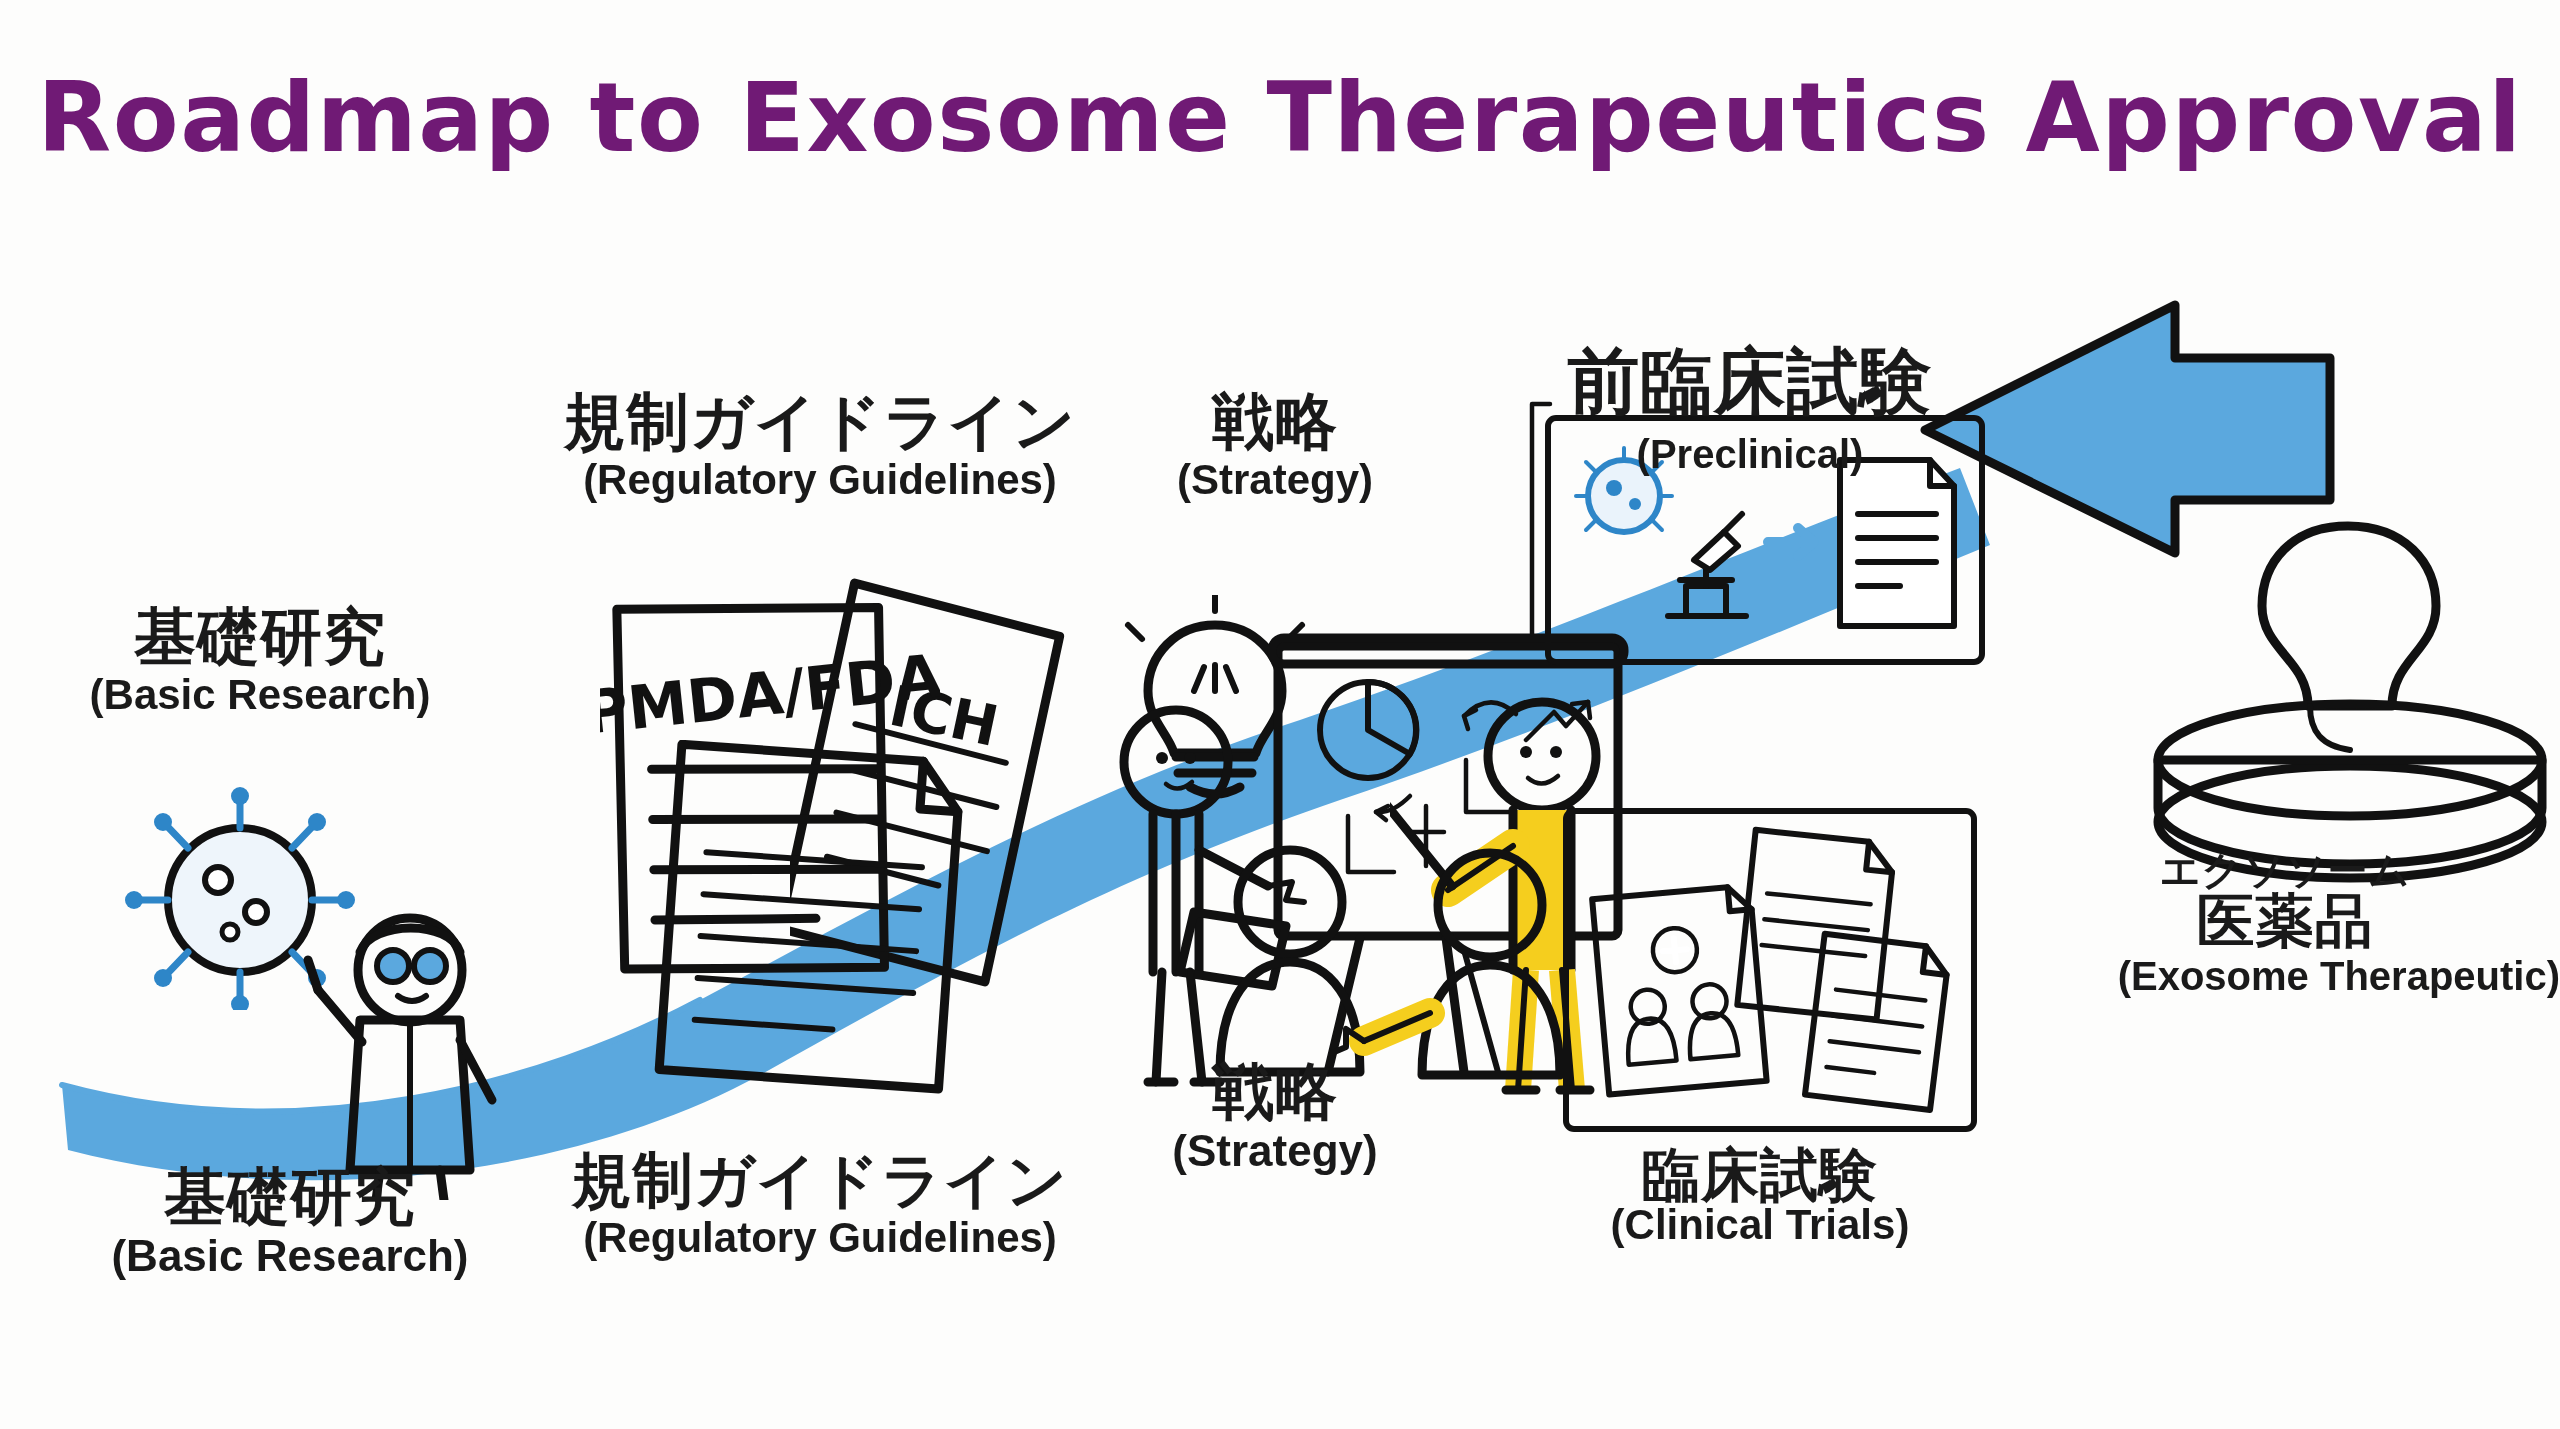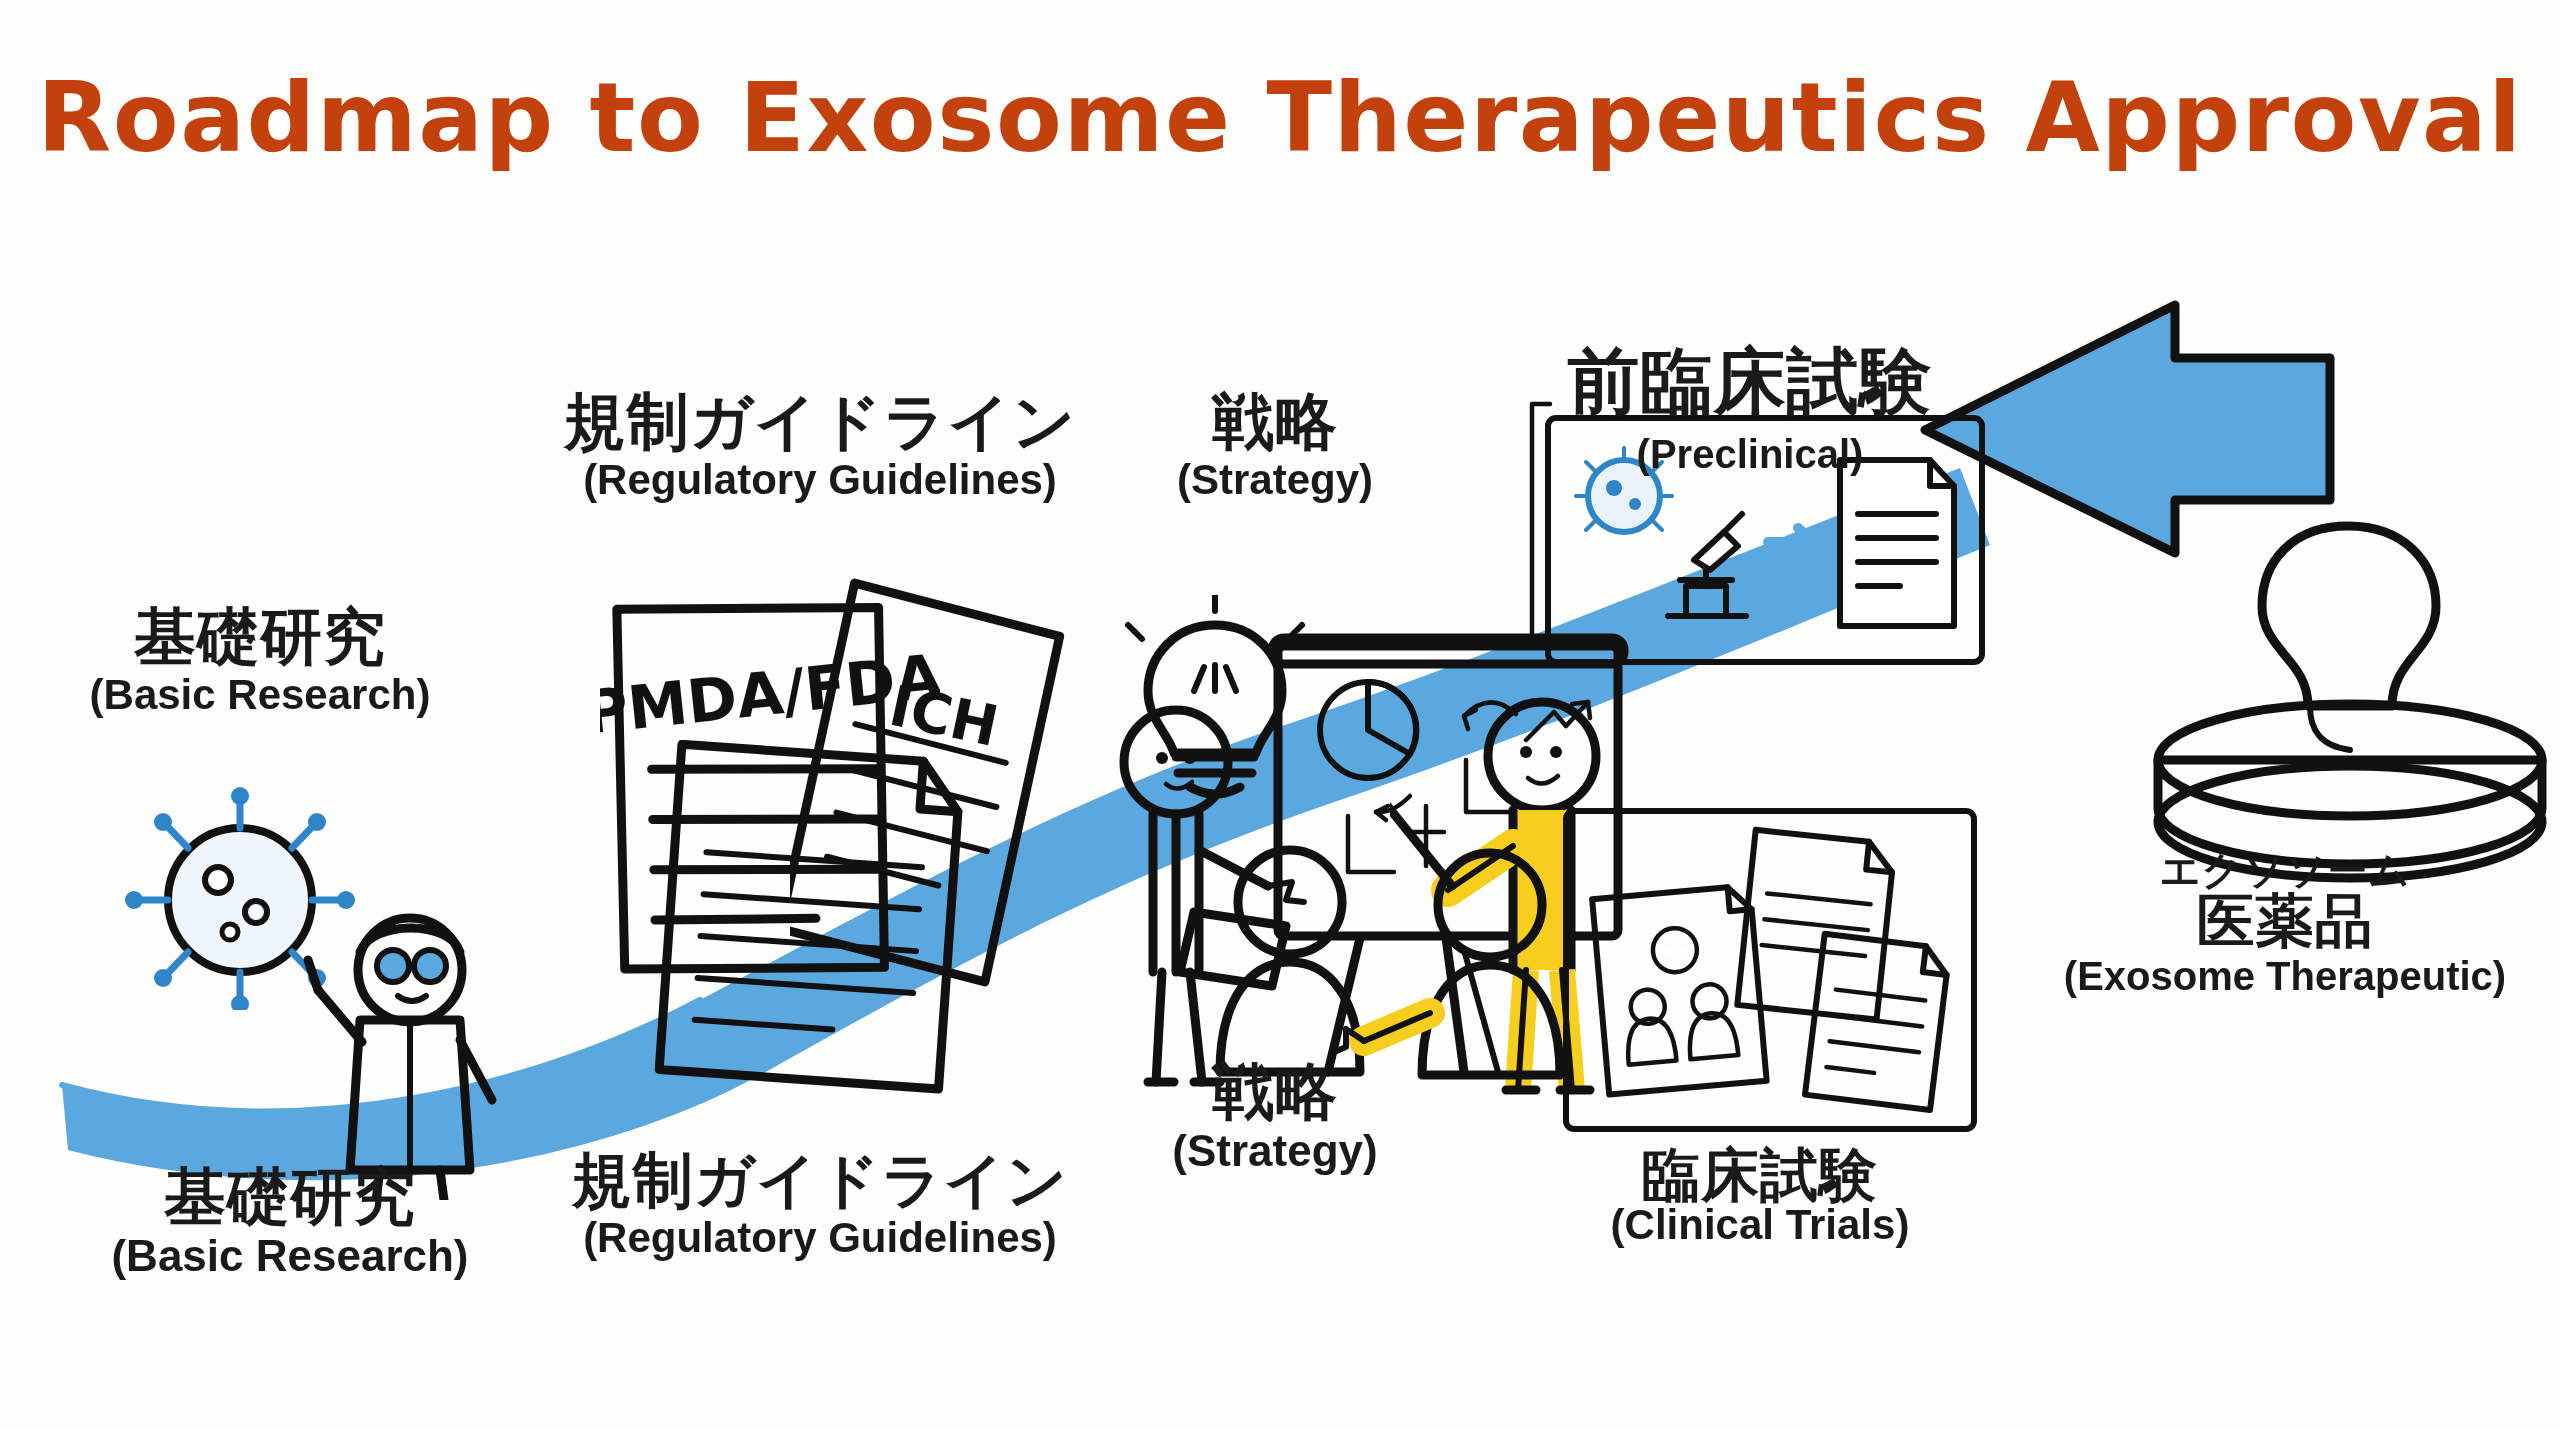--- a/index.html
+++ b/index.html
@@ -8,21 +8,21 @@
     width:2560px;height:1429px;overflow:hidden;position:relative;
     background:#fdfdfc;
   }
   #stage{position:absolute;inset:0;}
   .lbl{position:absolute;text-align:center;color:#1a1a1a;line-height:1.02;}
   .jp{font-weight:bold;letter-spacing:1px;white-space:nowrap;}
   .en{font-weight:bold;white-space:nowrap;}
   .title{
     position:absolute;left:0;right:0;top:62px;text-align:center;
     font-family:"DejaVu Sans", sans-serif;
-    font-size:96px;font-weight:bold;color:#c2410c;
+    font-size:96px;font-weight:bold;color:#701a75;
     letter-spacing:1.5px;
   }
   svg{position:absolute;left:0;top:0;}
   .stroke{fill:none;stroke:#111;stroke-width:9;stroke-linecap:round;stroke-linejoin:round;}
   .stroke-thin{fill:none;stroke:#111;stroke-width:6;stroke-linecap:round;stroke-linejoin:round;}
   .stroke-xthin{fill:none;stroke:#111;stroke-width:4.5;stroke-linecap:round;stroke-linejoin:round;}
   .blue-line{fill:none;stroke:#5BA8DE;stroke-width:6;stroke-linecap:round;}
 </style>
 </head>
 <body>
@@ -340,21 +340,21 @@
 
   <div class="lbl" style="left:1540px;top:345px;width:420px;">
     <div class="jp" style="font-size:72px;">前臨床試験</div>
     <div class="en" style="font-size:40px;margin-top:16px;">(Preclinical)</div>
   </div>
 
 
   <div class="lbl" style="left:2010px;top:850px;width:550px;">
     <div class="jp" style="font-size:40px;">エクソソーム</div>
     <div class="jp" style="font-size:58px;margin-top:0;">医薬品</div>
-    <div class="en" style="font-size:40px;margin-top:6px;">(Exosome Therapeutic)</div>
+    <div class="en" style="font-size:40px;margin-top:6px;text-align:right;">(Exosome Therapeutic)</div>
   </div>
 
   <div class="lbl" style="left:70px;top:1165px;width:440px;">
     <div class="jp" style="font-size:62px;">基礎研究</div>
     <div class="en" style="font-size:44px;margin-top:6px;">(Basic Research)</div>
   </div>
 
   <div class="lbl" style="left:530px;top:1150px;width:580px;">
     <div class="jp" style="font-size:60px;">規制ガイドライン</div>
     <div class="en" style="font-size:42px;margin-top:6px;">(Regulatory Guidelines)</div>

